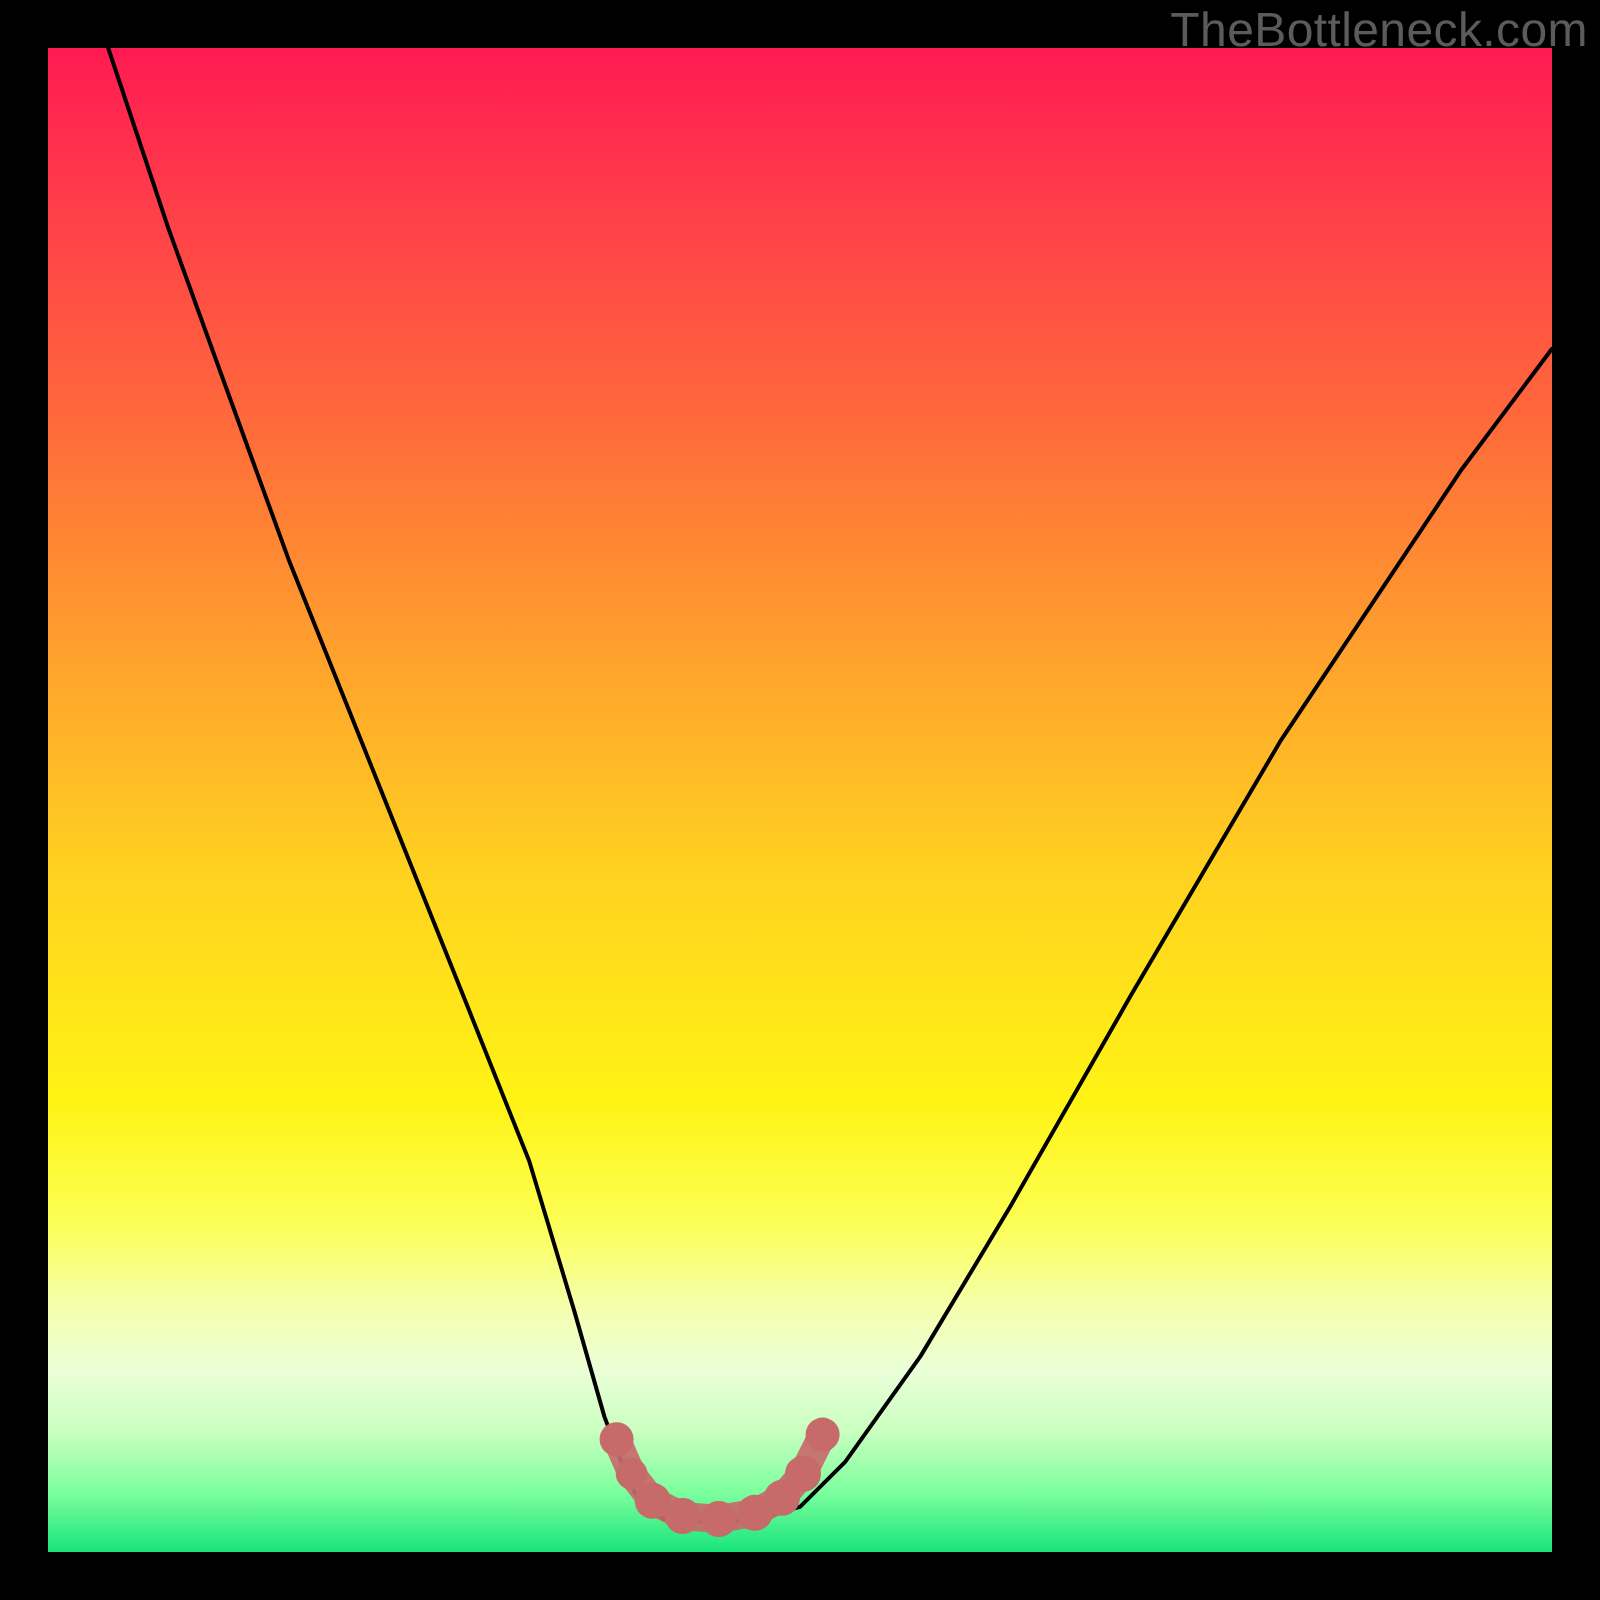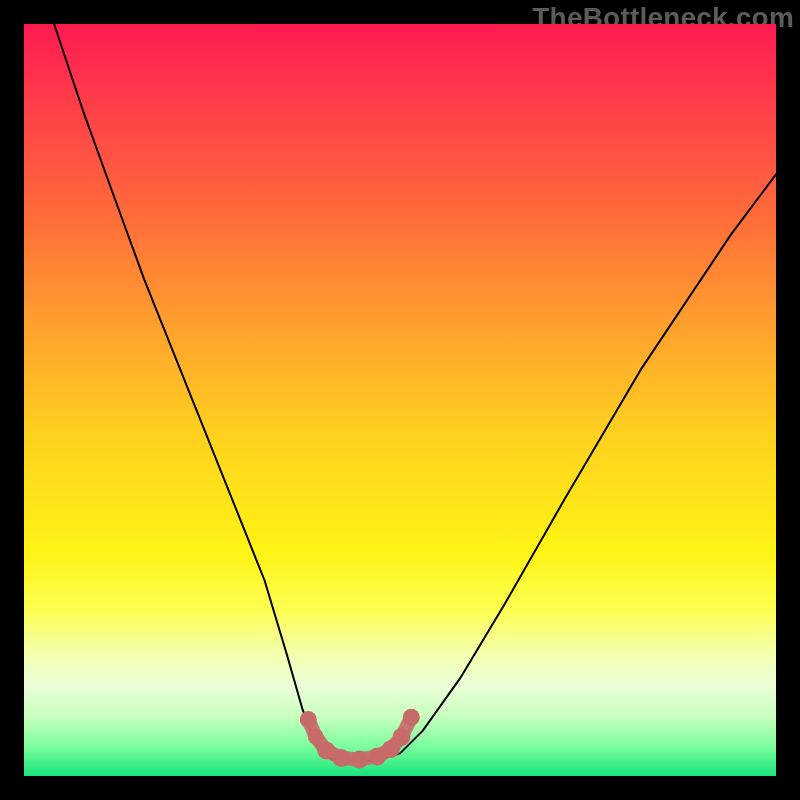--- a/index.html
+++ b/index.html
@@ -40,22 +40,22 @@
       #c9ffbf 92%,
       #7dff9e 96%,
       #18e47a 100%
     );
   }
   .watermark {
     position: absolute;
     top: 2px;
     right: 6px;
     color: #5b5b5b;
-    font-size: 28px;
-    font-weight: 700;
+    font-size: 24px;
+    font-weight: 400;
     letter-spacing: 0.2px;
     user-select: none;
   }
   svg.curve {
     position: absolute;
     left: 0;
     top: 0;
     width: 752px;
     height: 752px;
     overflow: visible;

